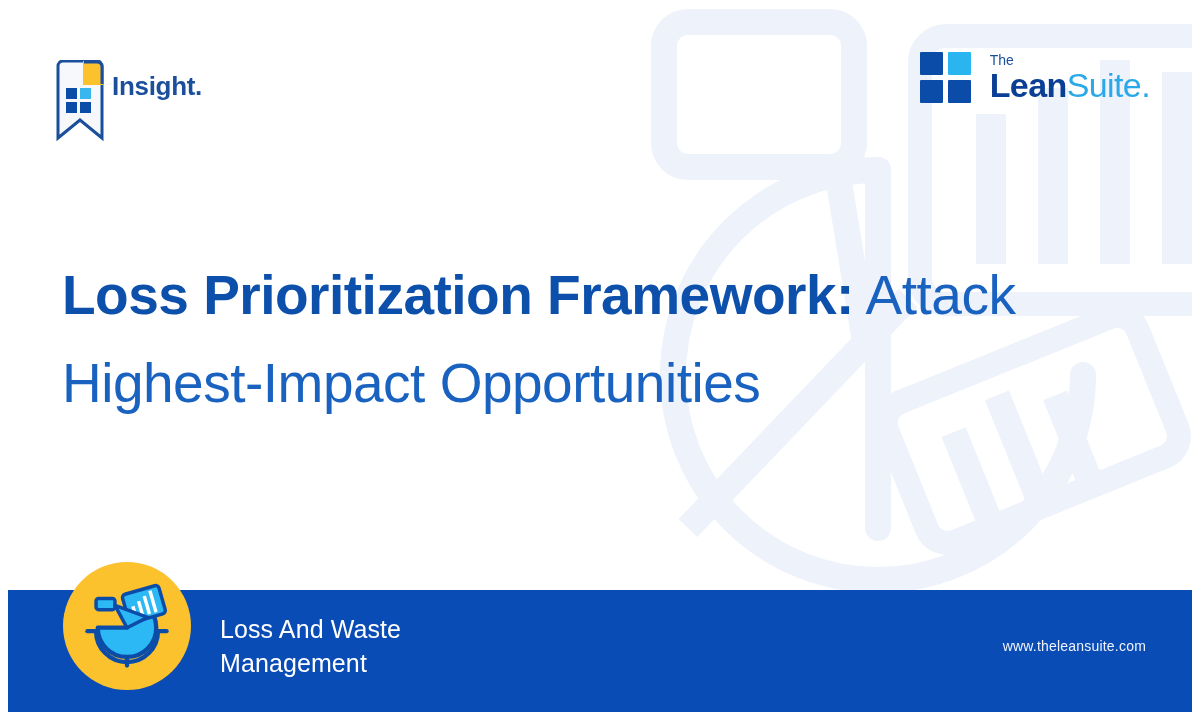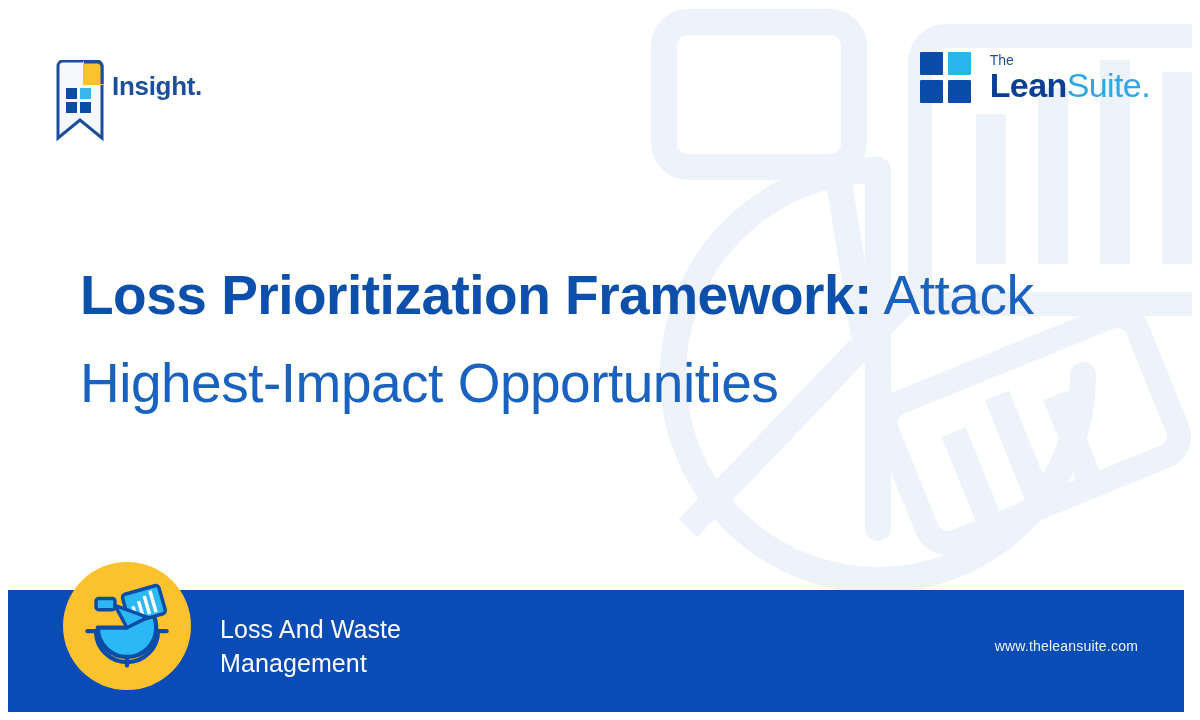--- a/index.html
+++ b/index.html
@@ -98,21 +98,21 @@
     font-weight: 700;
     letter-spacing: -0.6px;
     white-space: nowrap;
   }
   .suite-name .lean { color: #0b3f96; }
   .suite-name .suite { color: #2aa8e8; font-weight: 400; }
 
   
   .headline {
     position: absolute;
-    left: 72px;
+    left: 54px;
     top: 206px;
     width: 960px;
     z-index: 4;
     color: #1056b3;
     font-size: 55px;
     line-height: 88px;
     letter-spacing: -0.5px;
   }
   .headline .strong {
     font-weight: 700;
@@ -120,21 +120,21 @@
   }
   .headline .light {
     font-weight: 400;
     color: #1a62c0;
   }
 
   
   .footer {
     position: absolute;
     left: 0;
-    right: 8px;
+    right: 0;
     bottom: 0;
     height: 122px;
     background: #0a4cb5;
     z-index: 2;
   }
   .footer-title {
     position: absolute;
     left: 212px;
     top: 22px;
     color: #ffffff;

